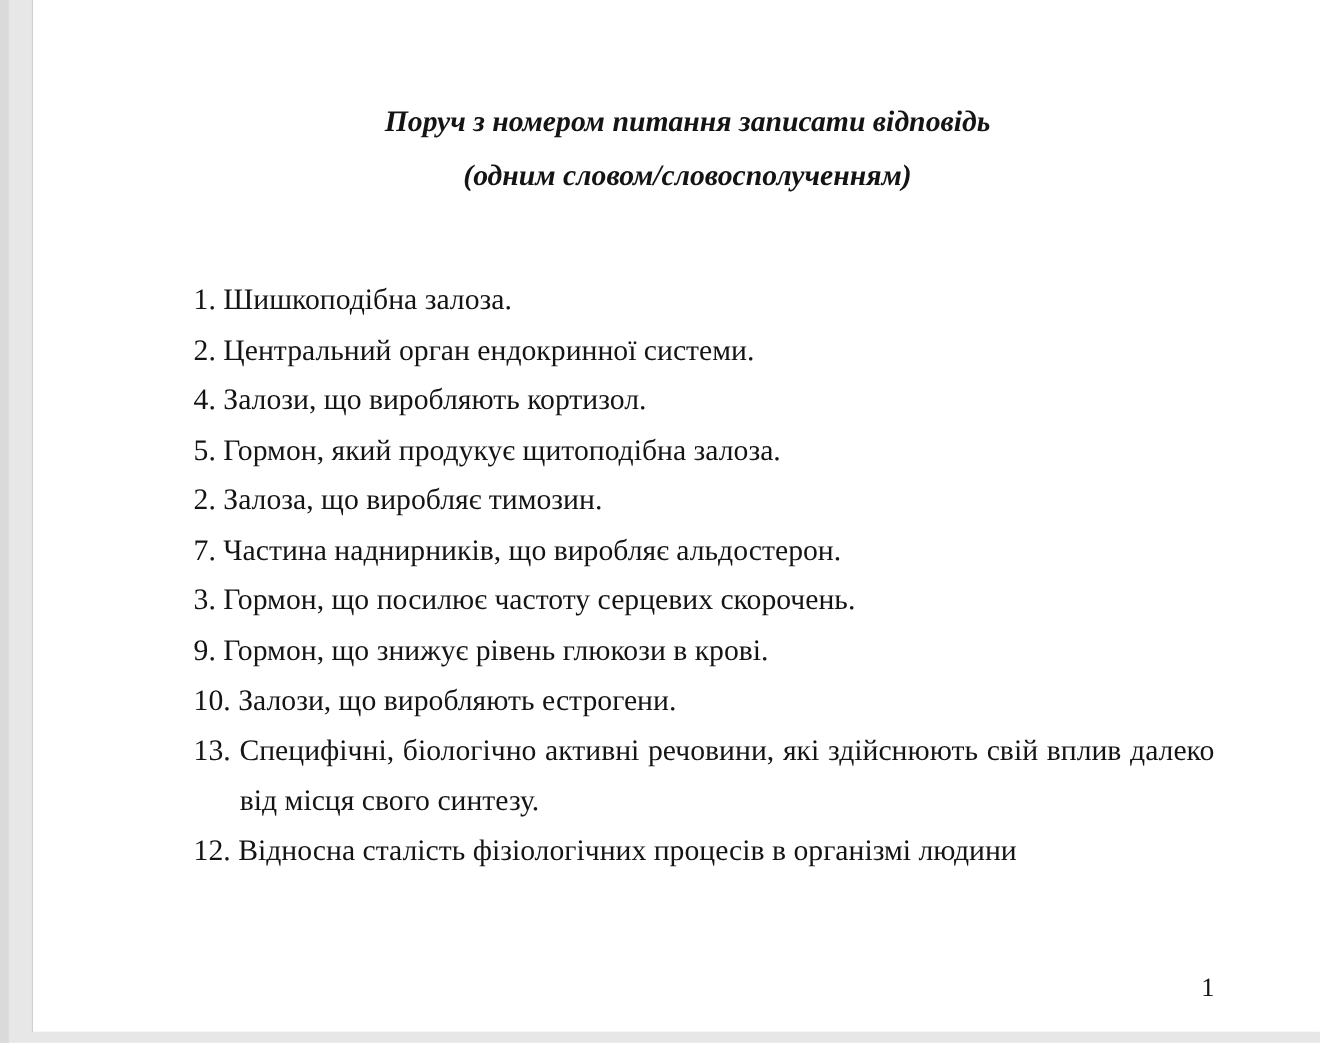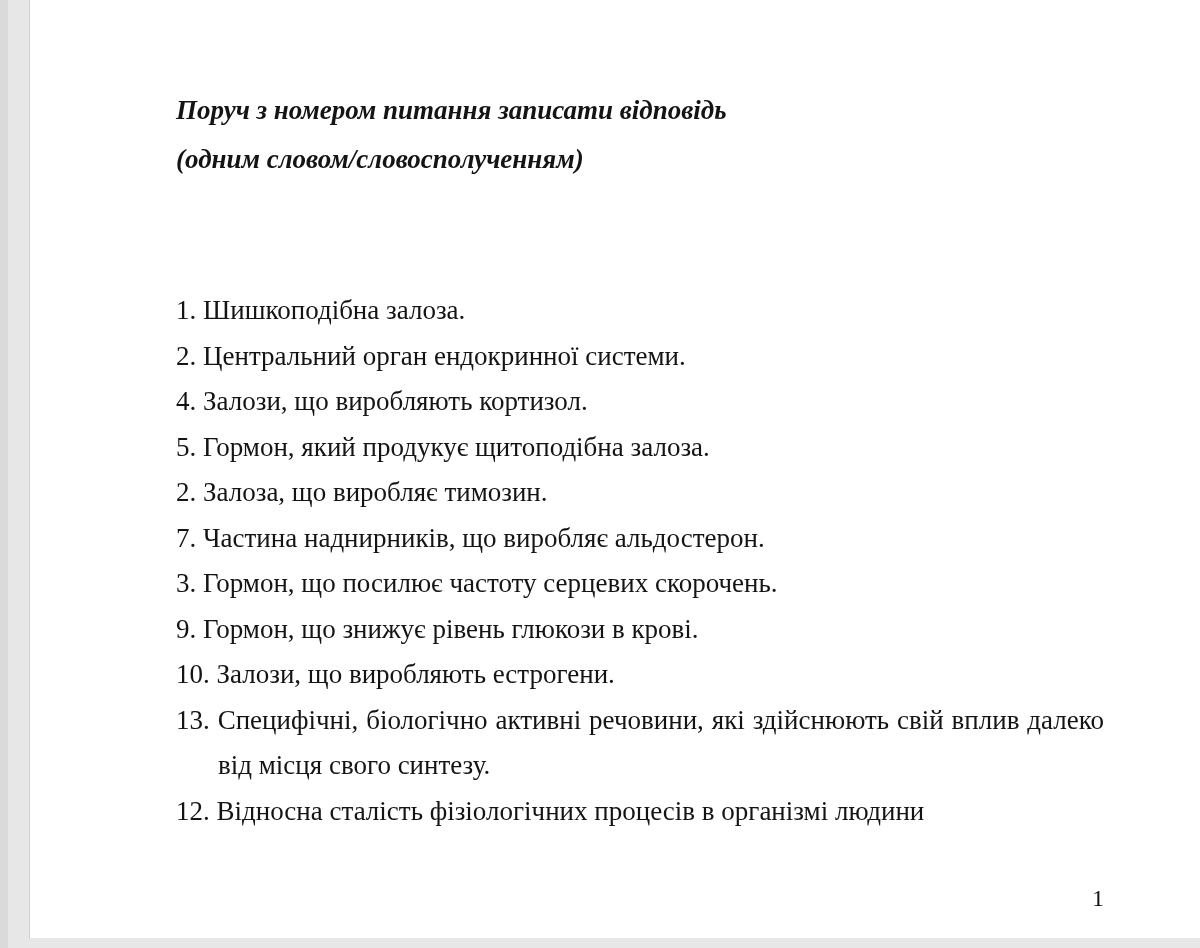--- a/index.html
+++ b/index.html
@@ -27,28 +27,29 @@
     width: 1170px;
     height: 938px;
     background: #ffffff;
     color: #141414;
     box-shadow: -1px 0 0 #cfcfcf;
   }
   .doc-content {
     padding: 86px 96px 0 146px;
   }
   .doc-title {
+    text-align: center;
     font-weight: bold;
     font-style: italic;
     font-size: 27px;
     line-height: 49px;
     padding-right: 30px;
   }
   .question-list {
-    margin-top: 104px;
+    margin-top: 66px;
     font-size: 27px;
     line-height: 45.5px;
   }
   .question-item {
     margin: 0;
     white-space: nowrap;
   }
   .question-item.wrap {
     white-space: normal;
     text-align: justify;

